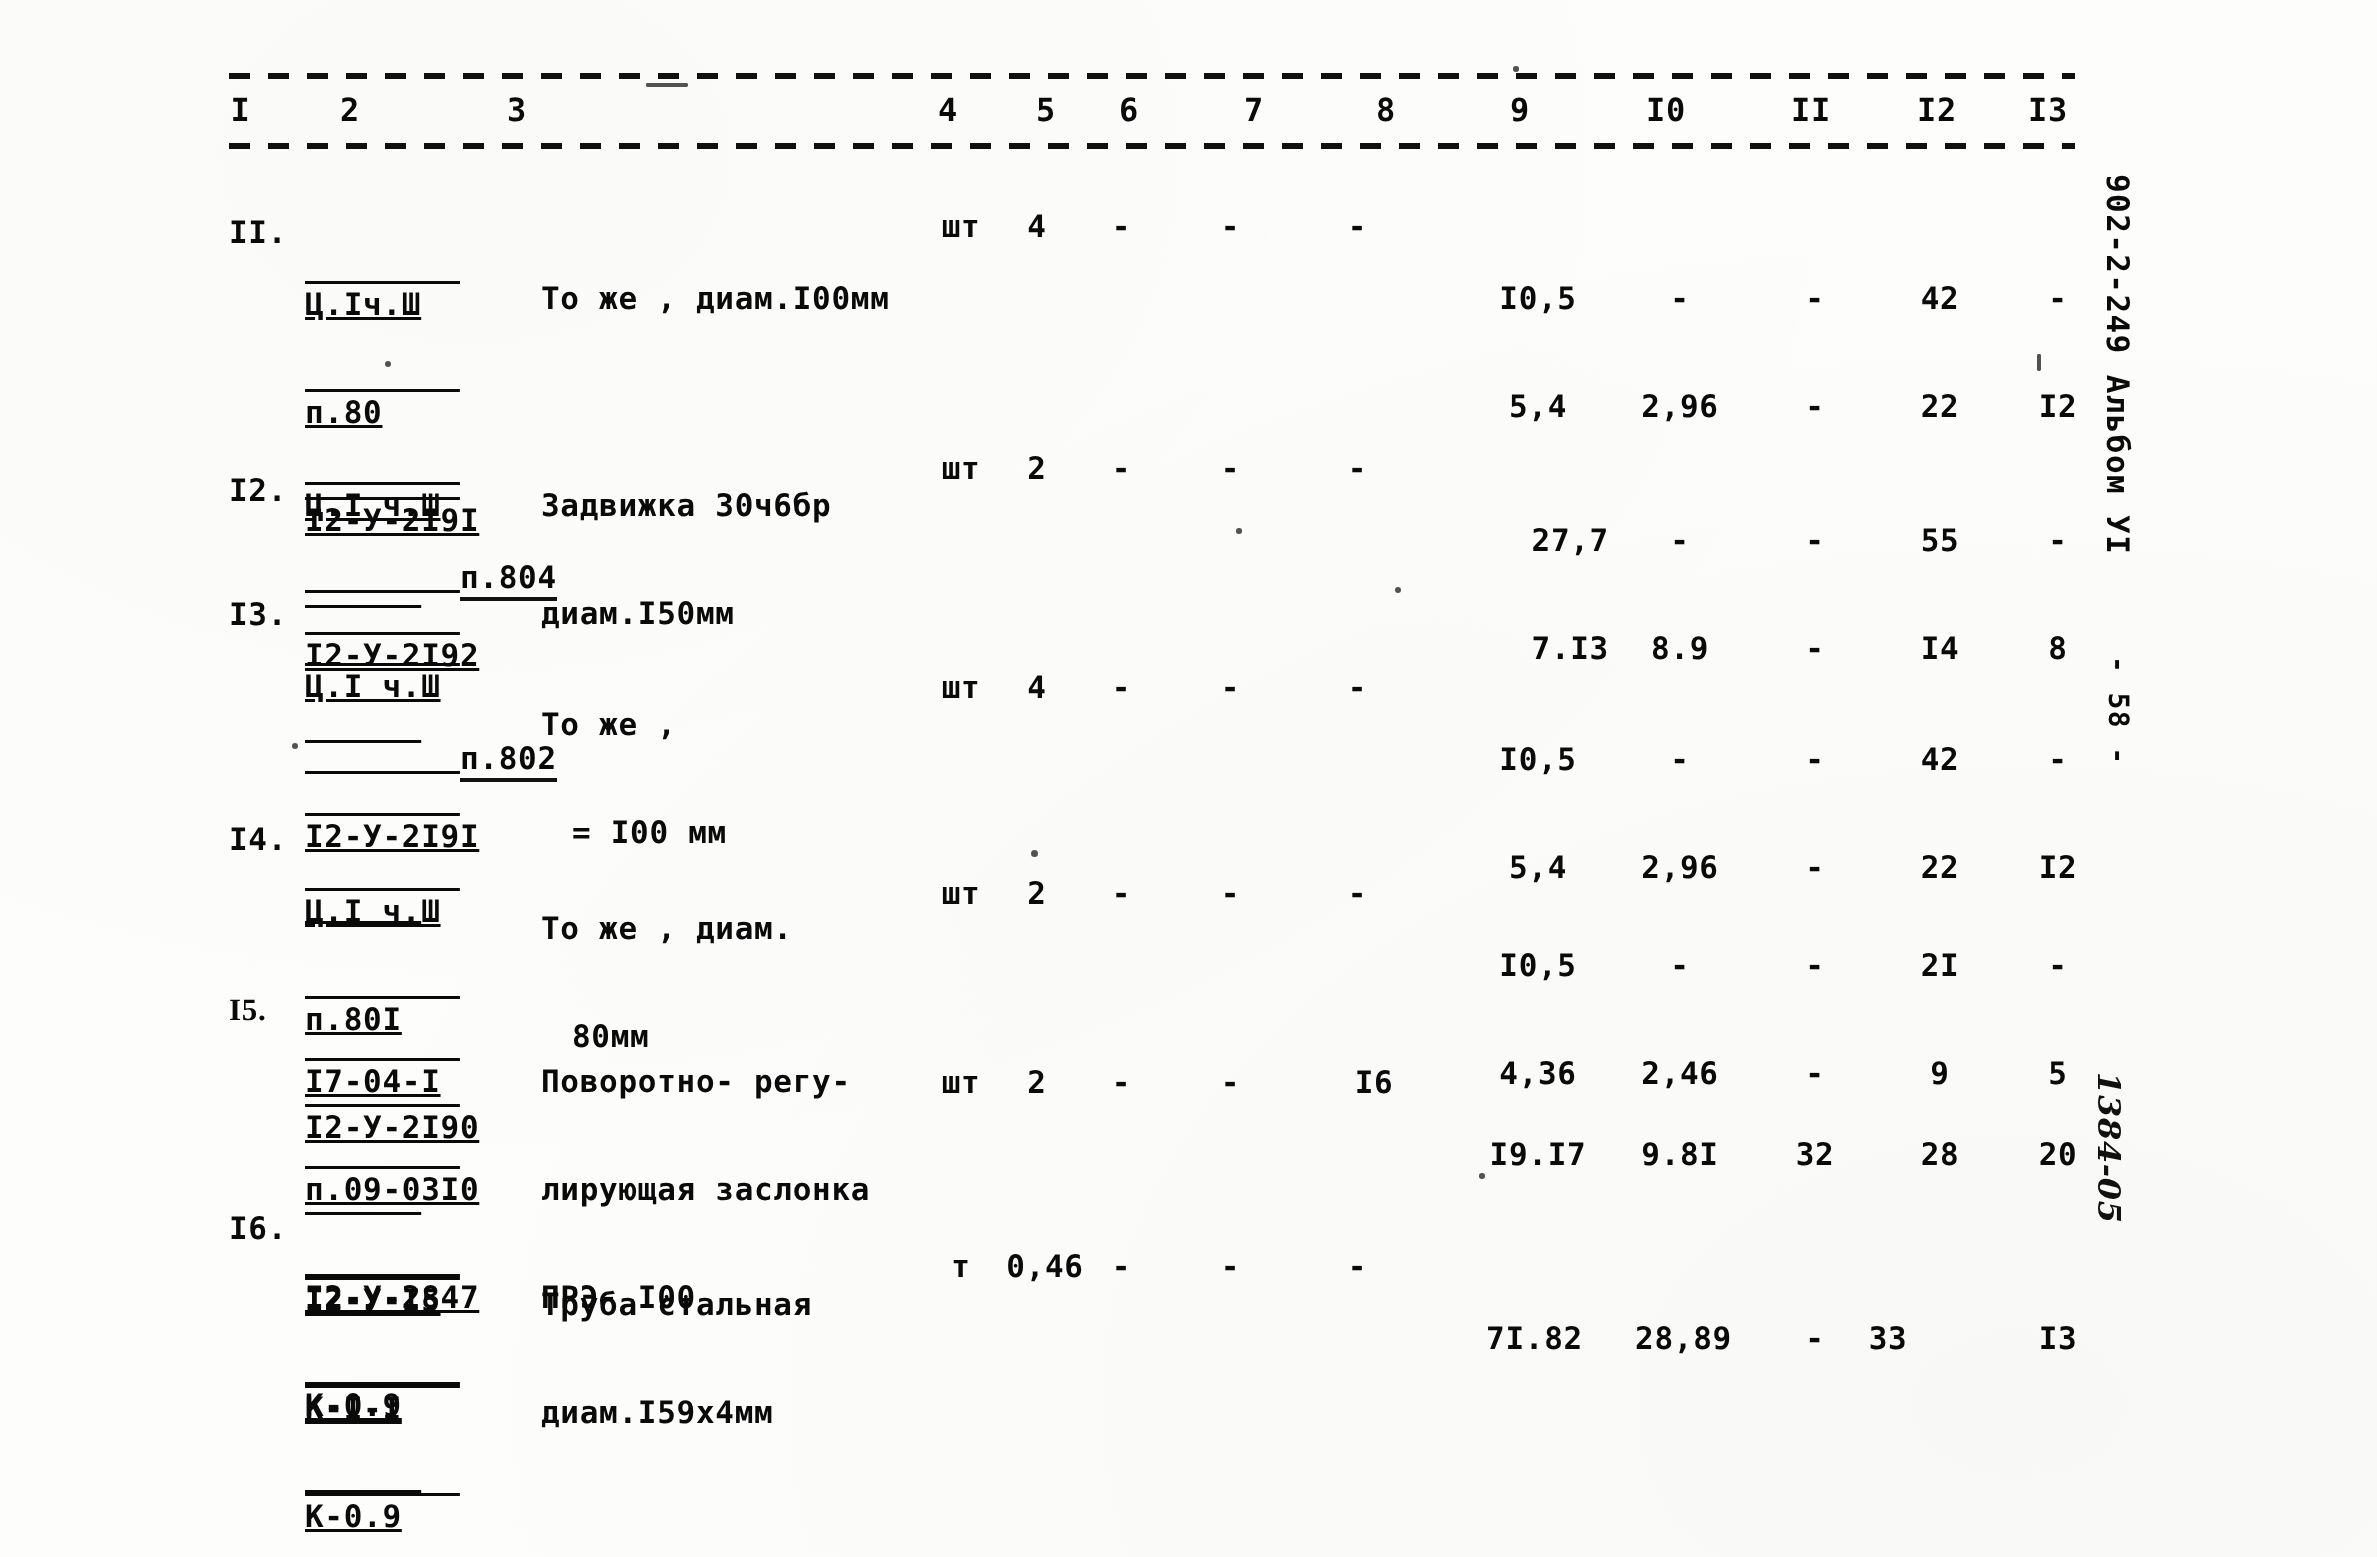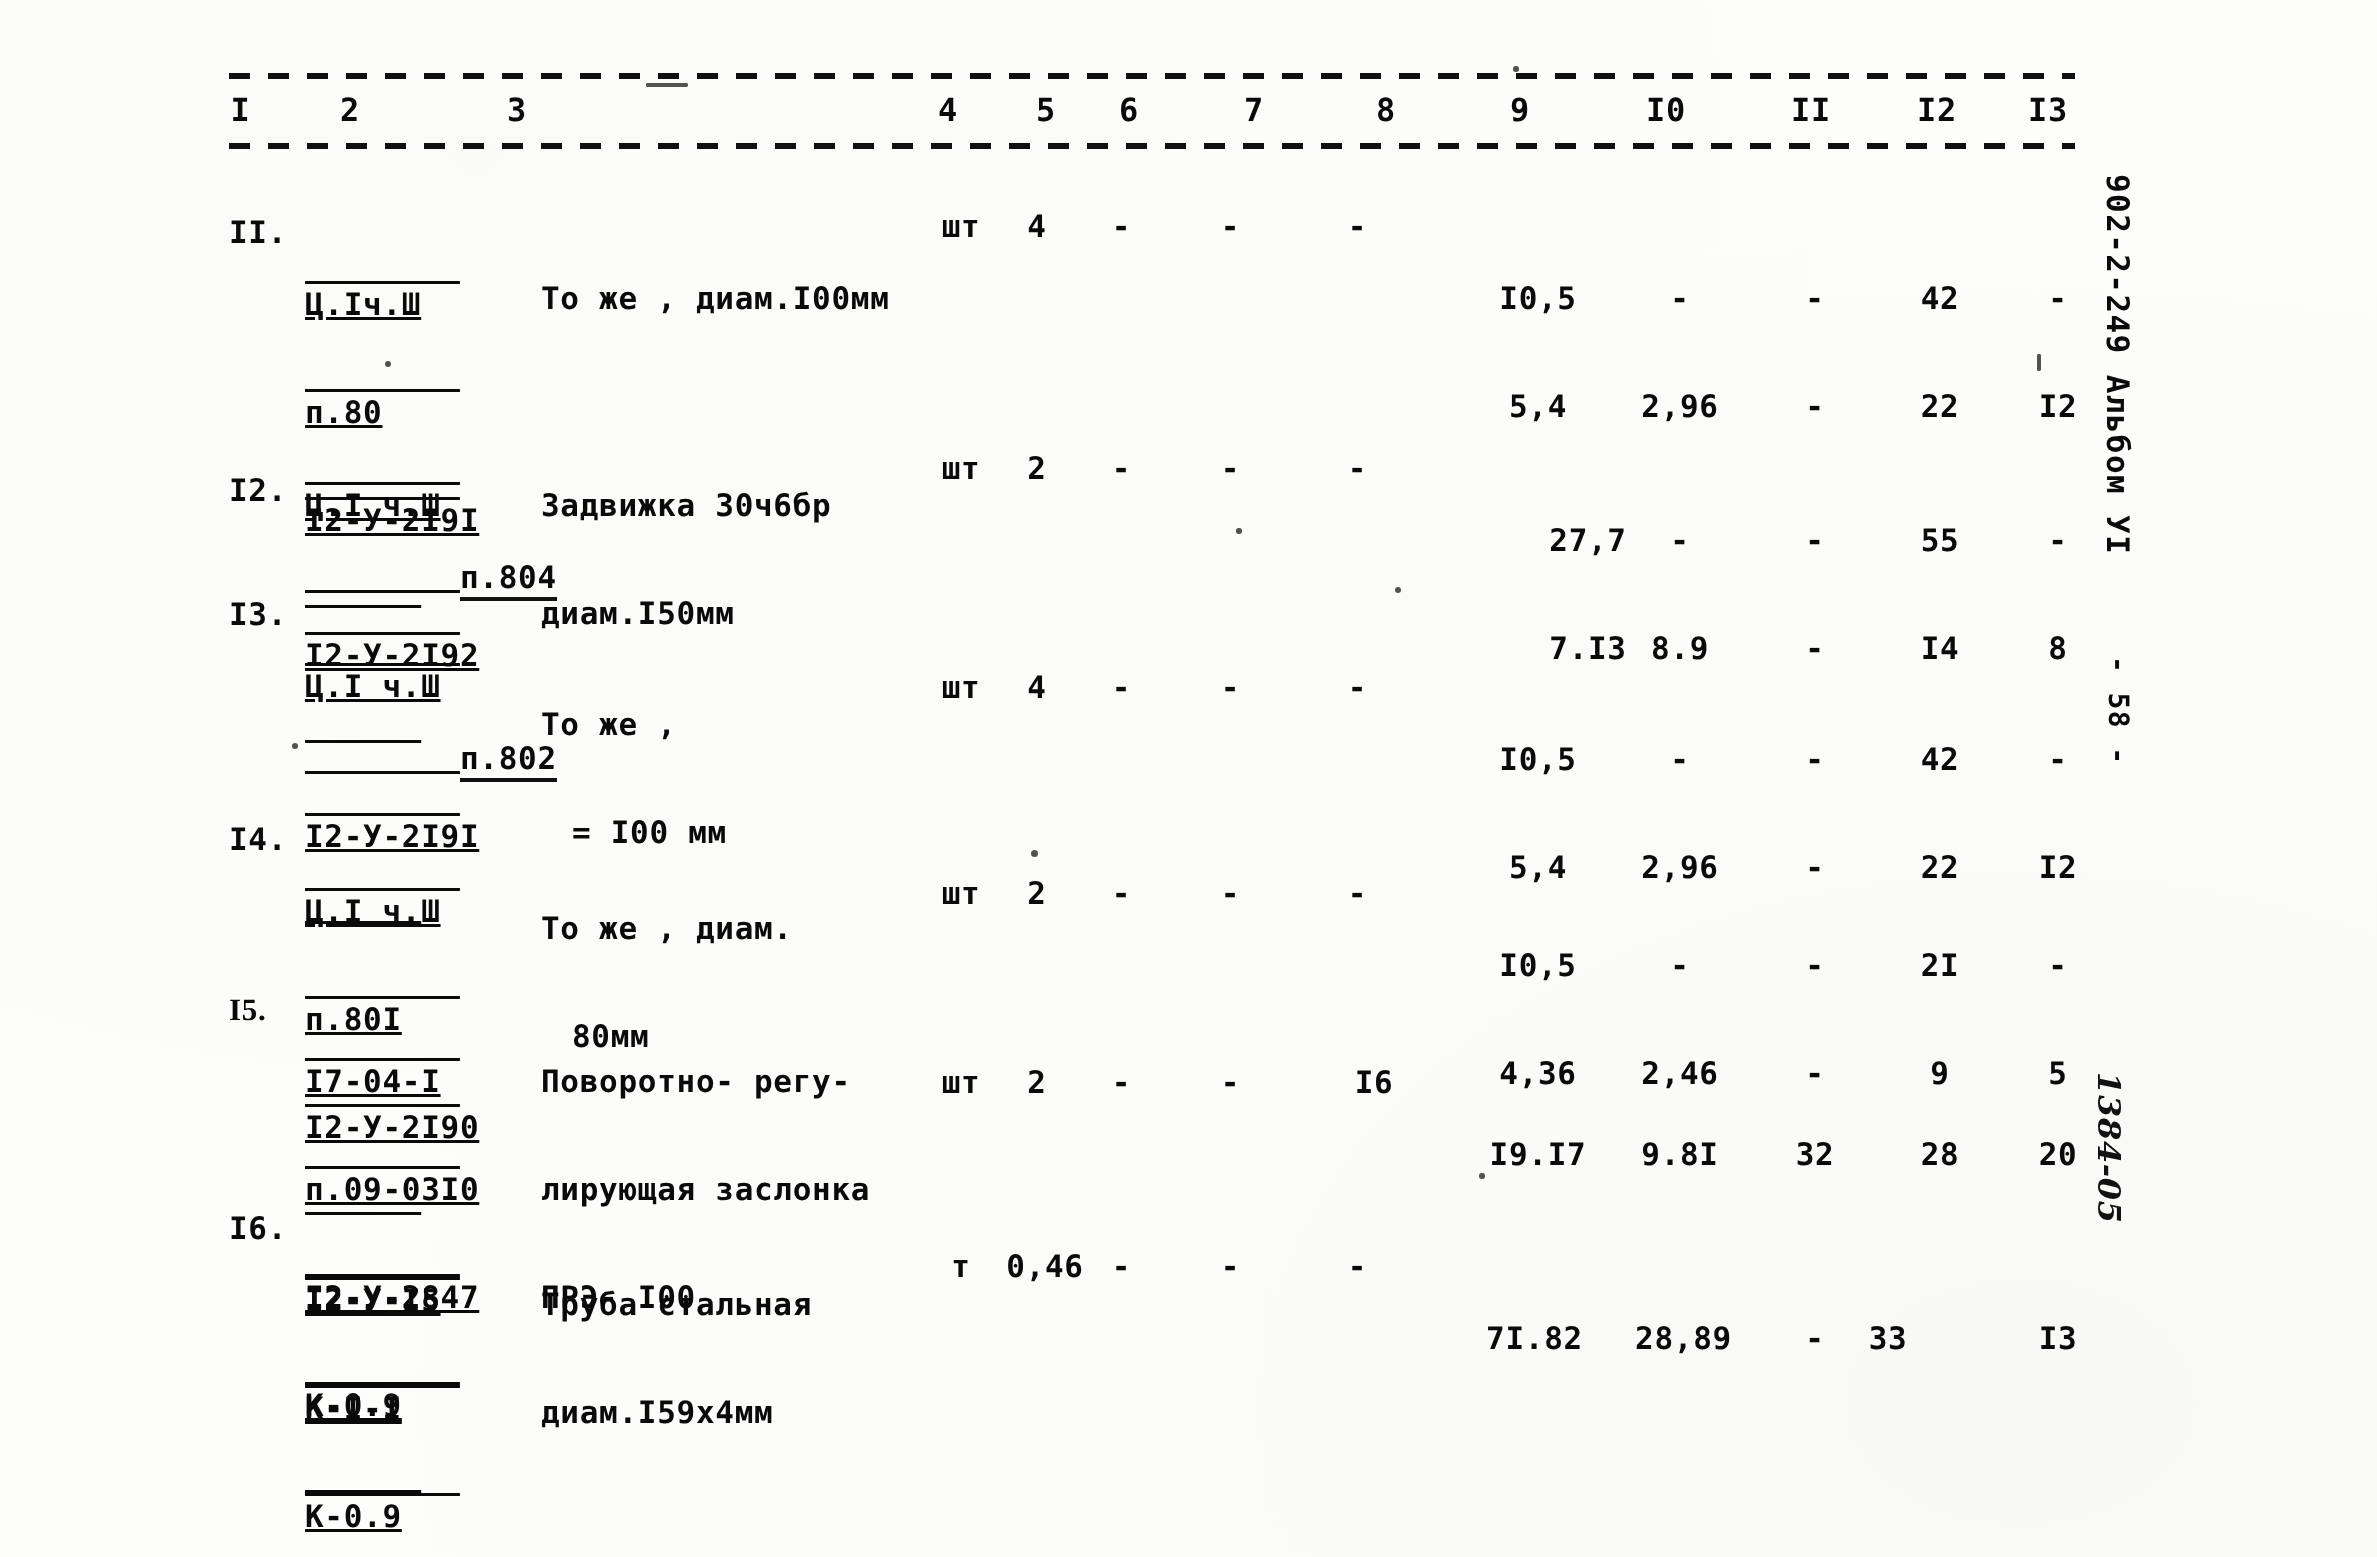--- a/index.html
+++ b/index.html
@@ -213,21 +213,21 @@
       <span class="tw cell desc" style="left:312px;top:0px;">
         <span class="code-line">Задвижка 30ч6бр</span>
         <span class="code-line">диам.I50мм</span>
       </span>
       <span class="tw cell num" style="left:701px;top:35px;width:62px;">шт</span>
       <span class="tw cell num" style="left:777px;top:35px;width:62px;">2</span>
       <span class="tw cell num" style="left:868px;top:35px;width:49px;">-</span>
       <span class="tw cell num" style="left:977px;top:35px;width:49px;">-</span>
       <span class="tw cell num" style="left:1104px;top:35px;width:49px;">-</span>
       <span class="tw cell num" style="left:1236px;top:35px;width:49px;"></span>
-      <span class="tw cell num stack" style="left:1293px;top:35px;width:132px;">
+      <span class="tw cell num stack" style="left:1248px;top:35px;width:132px;text-align:right;">
         <span class="u">27,7</span>
         <span class="l">7.I3</span>
       </span>
       <span class="tw cell num stack" style="left:1385px;top:35px;width:132px;">
         <span class="u">-</span>
         <span class="l">8.9</span>
       </span>
       <span class="tw cell num stack" style="left:1534px;top:35px;width:104px;">
         <span class="u">-</span>
         <span class="l">-</span>

